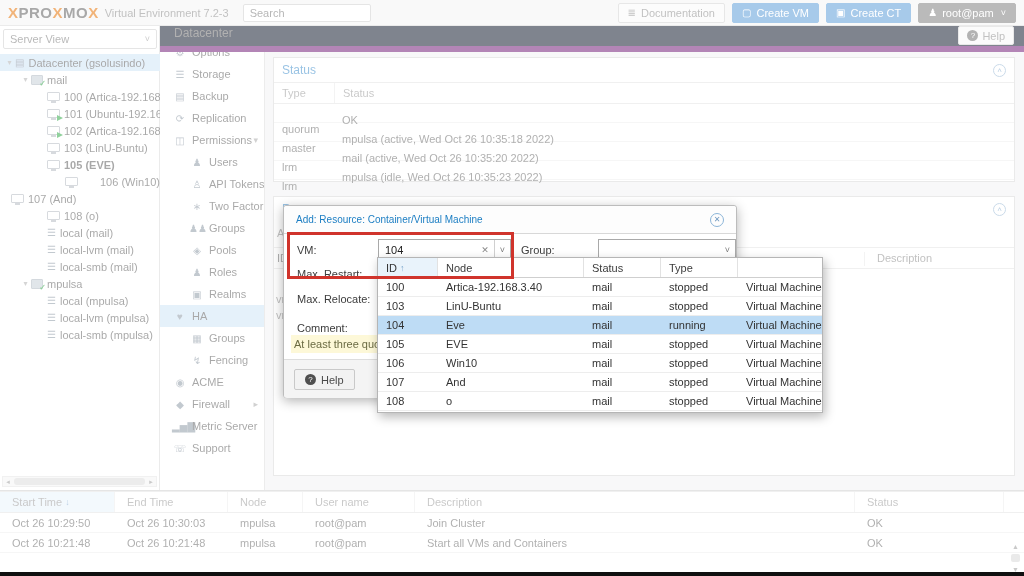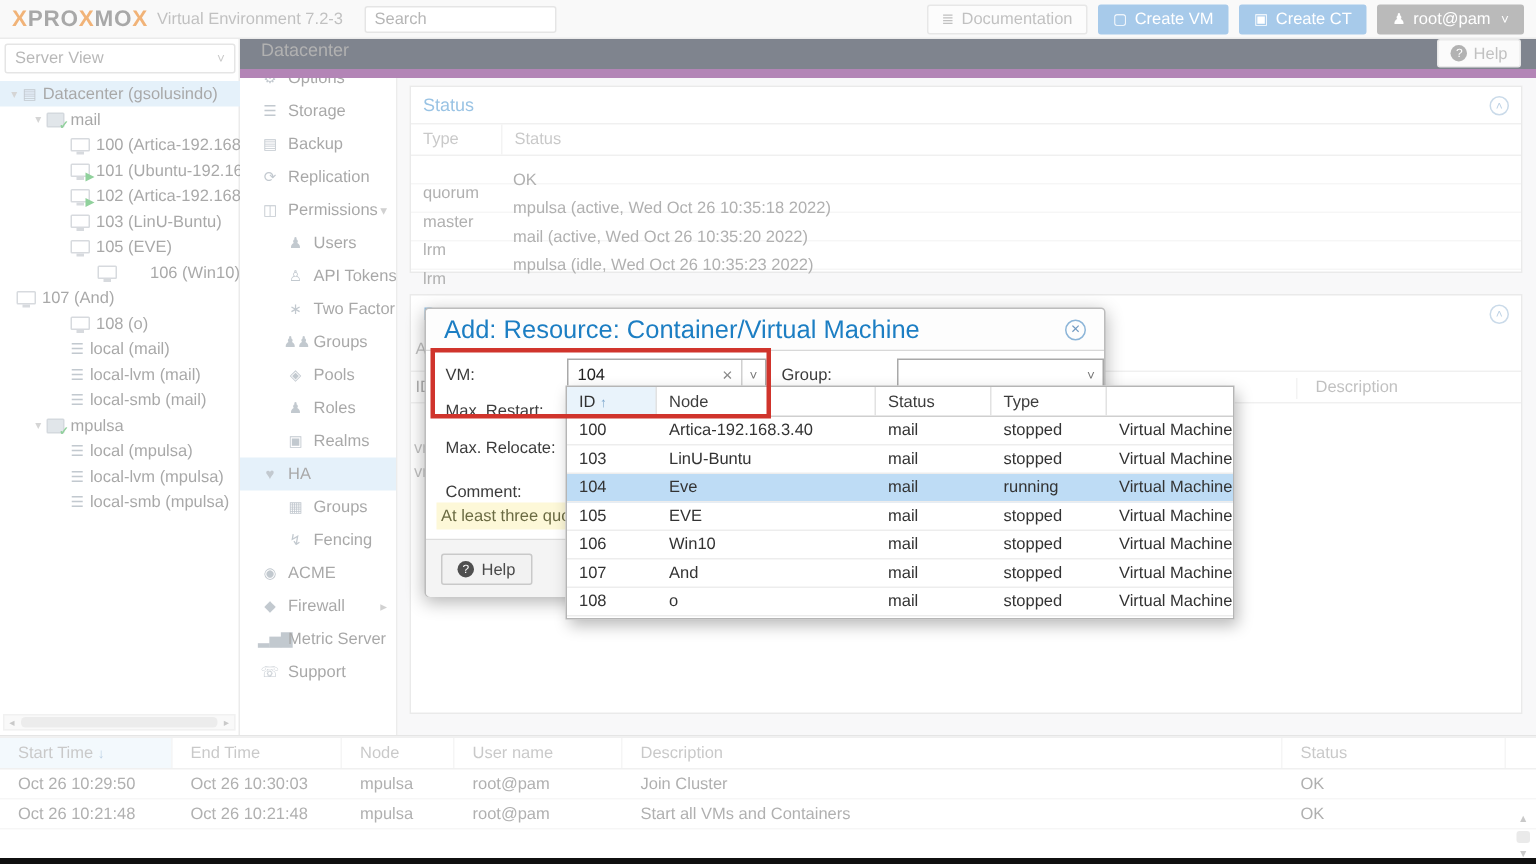--- a/index.html
+++ b/index.html
@@ -77,21 +77,21 @@
   .frag{position:absolute;color:#8a8a8a;}
 
   
   .mask{position:absolute;inset:0;background:rgba(255,255,255,.47);z-index:40;}
 
   
   .modal{position:absolute;left:283px;top:205px;width:454px;height:193px;background:#fff;
          border:1px solid #bcbcbc;border-radius:3px;box-shadow:0 3px 12px rgba(0,0,0,.3);z-index:50;}
   .mhead{height:28px;border-bottom:1px solid #d8d8d8;display:flex;align-items:center;padding:0 12px;
          background:#fdfdfd;border-radius:3px 3px 0 0;}
-  .mtitle{color:#1c7ec3;font-size:17px;}
+  .mtitle{color:#1c7ec3;font-size:10px;}
   .modal-close{margin-left:auto;width:14px;height:14px;border:1px solid #8cb5d8;border-radius:50%;
                color:#6f98c0;font-size:8px;display:flex;align-items:center;justify-content:center;cursor:pointer;}
   .flabel{position:absolute;color:#3c3c3c;}
   .combo{position:absolute;height:22px;border:1px solid #a9a9a9;background:#fff;display:flex;align-items:center;
          padding-left:6px;color:#222;}
   .combo .clear{margin-left:auto;color:#8a8a8a;font-size:9px;padding:0 5px;cursor:pointer;}
   .combo .drop{color:#777;font-size:9px;border-left:1px solid #d0d0d0;padding:0 5px;align-self:stretch;
                display:flex;align-items:center;cursor:pointer;}
   .warn{position:absolute;left:7px;top:129px;width:180px;height:18px;background:#fdf8d8;color:#6b6b43;
         display:flex;align-items:center;padding-left:3px;}
@@ -209,21 +209,21 @@
         <div class="tree-row" style="padding-left: 36px;">
           <span class="tspace"></span>
           <span class="ic-vm run"></span>
           <span class="tlabel">102 (Artica-192.168.3</span>
         </div>
         <div class="tree-row" style="padding-left: 36px;">
           <span class="tspace"></span>
           <span class="ic-vm"></span>
           <span class="tlabel">103 (LinU-Buntu)</span>
         </div>
-        <div class="tree-row" style="padding-left: 36px;">
+        <div class="tree-row" style="padding-left: 36px; font-weight: bold;">
           <span class="tspace"></span>
           <span class="ic-vm"></span>
           <span class="tlabel">105 (EVE)</span>
         </div>
         <div class="tree-row" style="padding-left: 36px; gap: 18px;">
           <span class="tspace"></span>
           <span class="ic-vm"></span>
           <span class="tlabel">106 (Win10)</span>
         </div>
         <div class="tree-row" style="">

